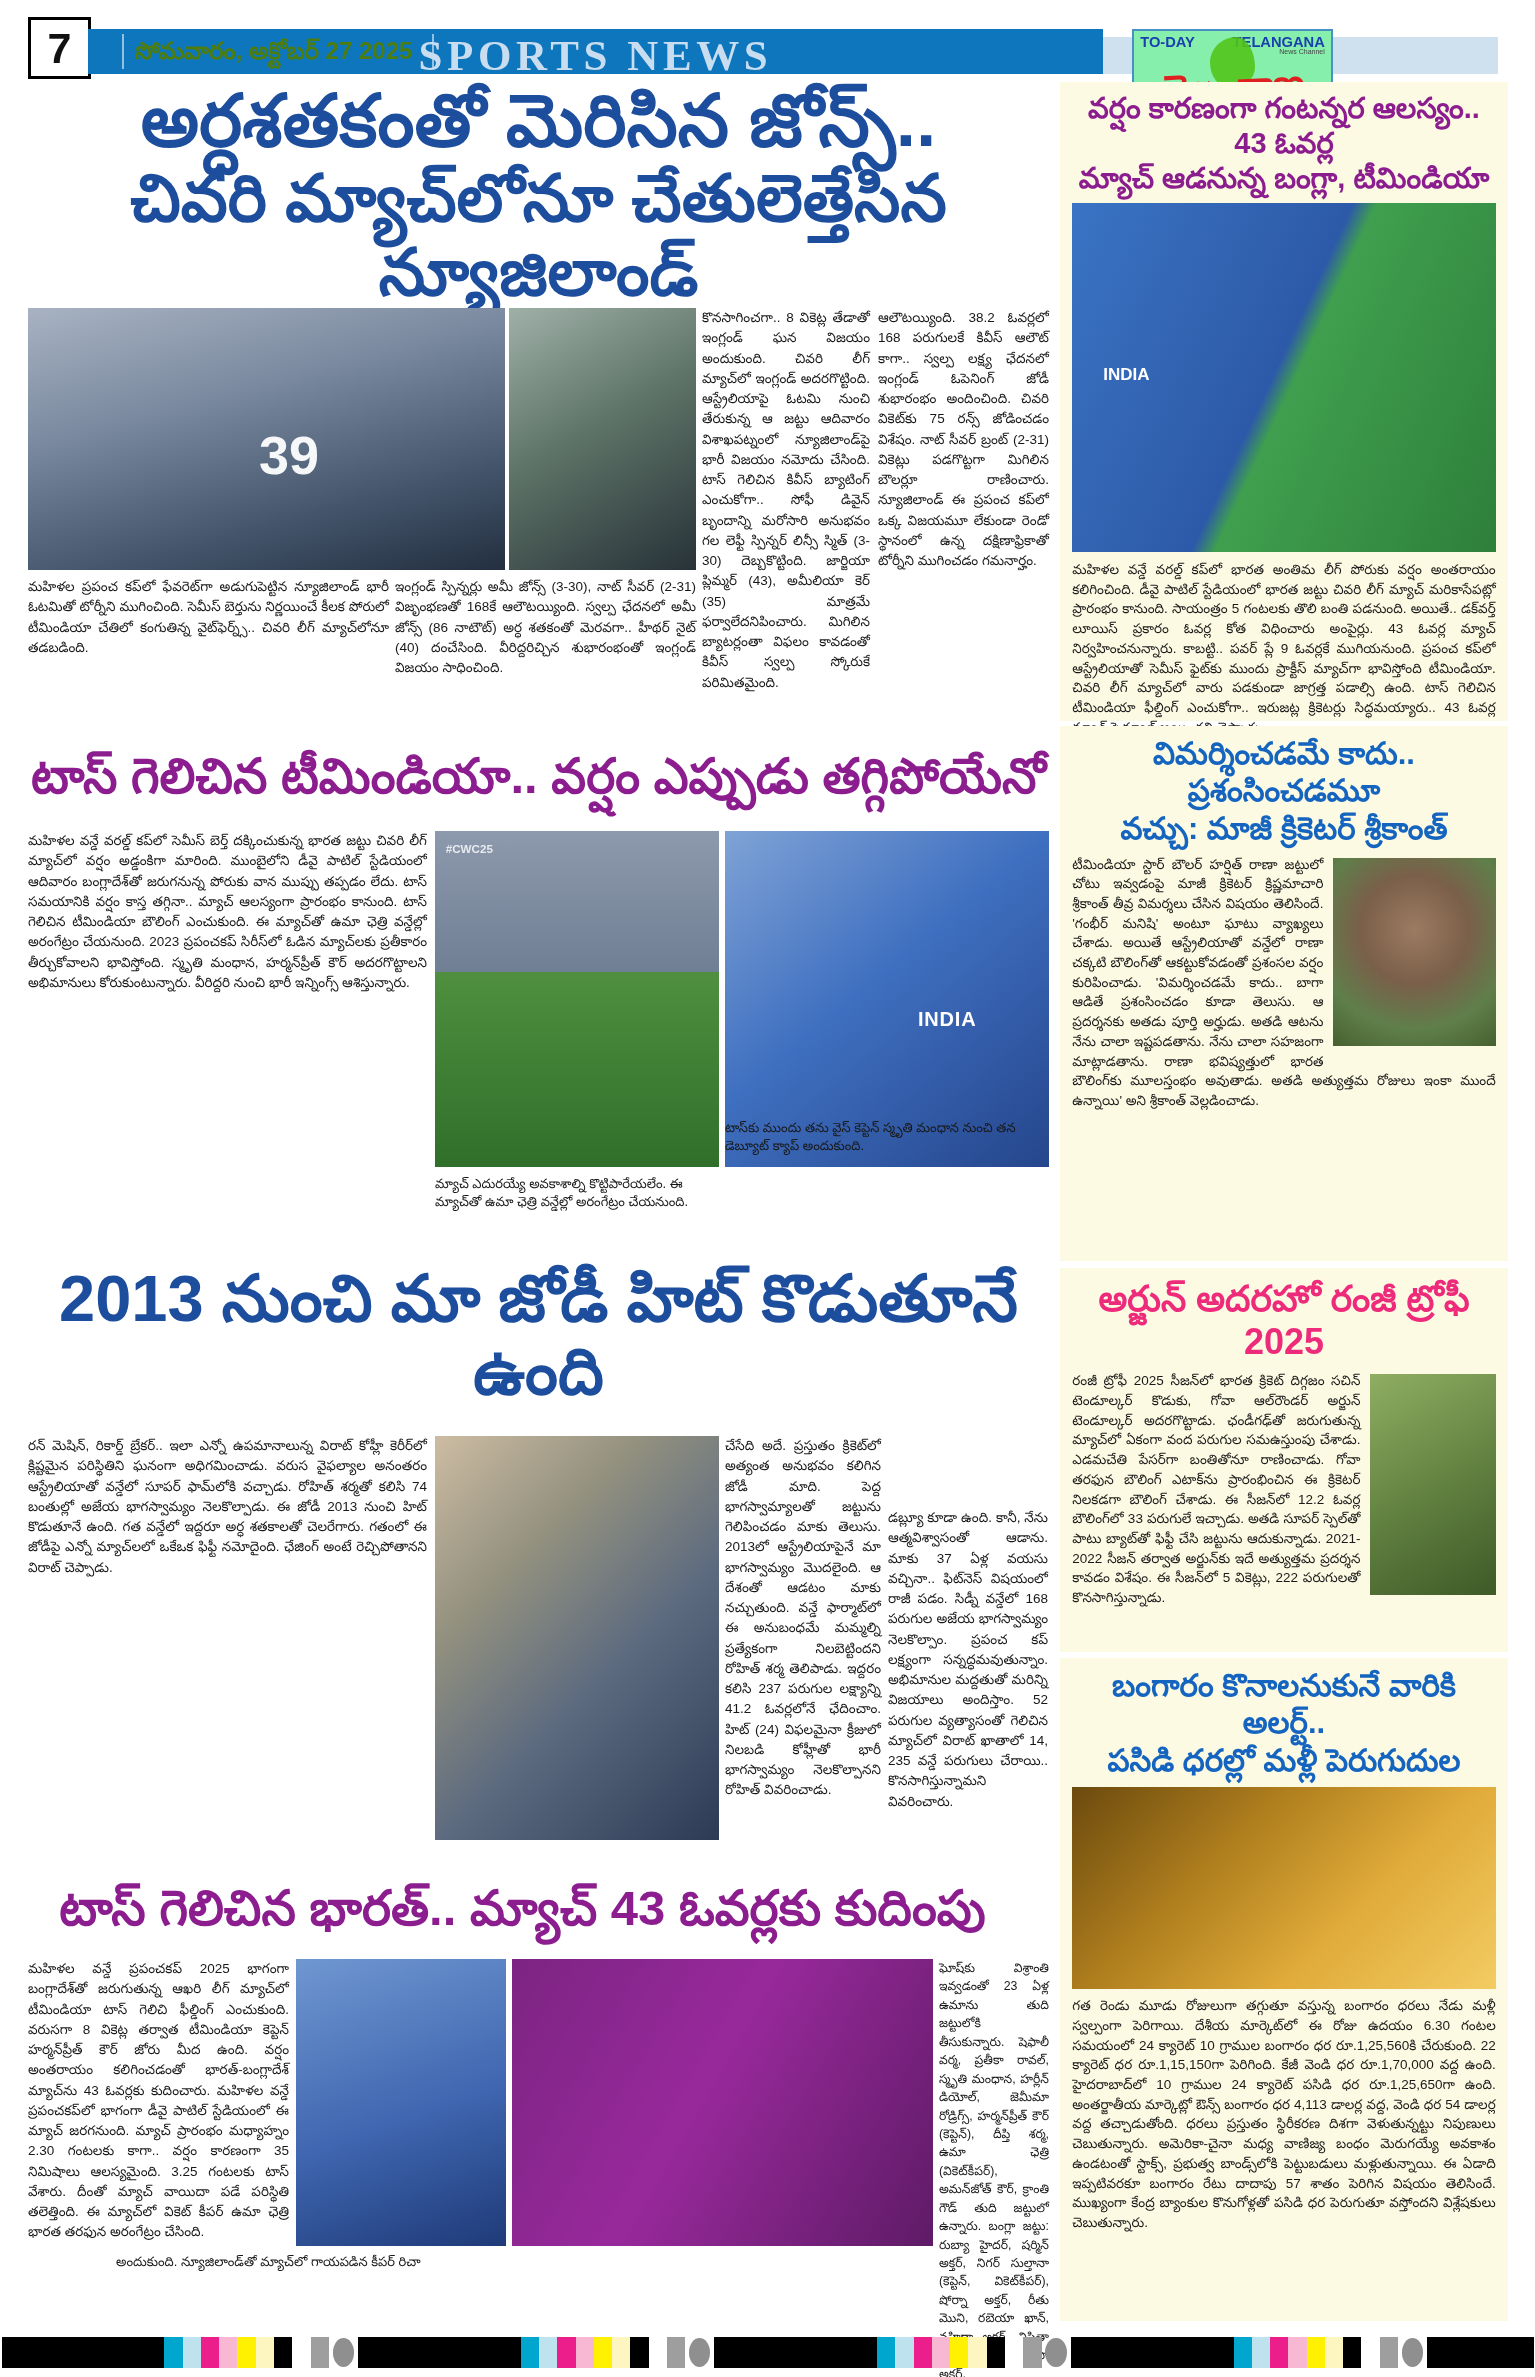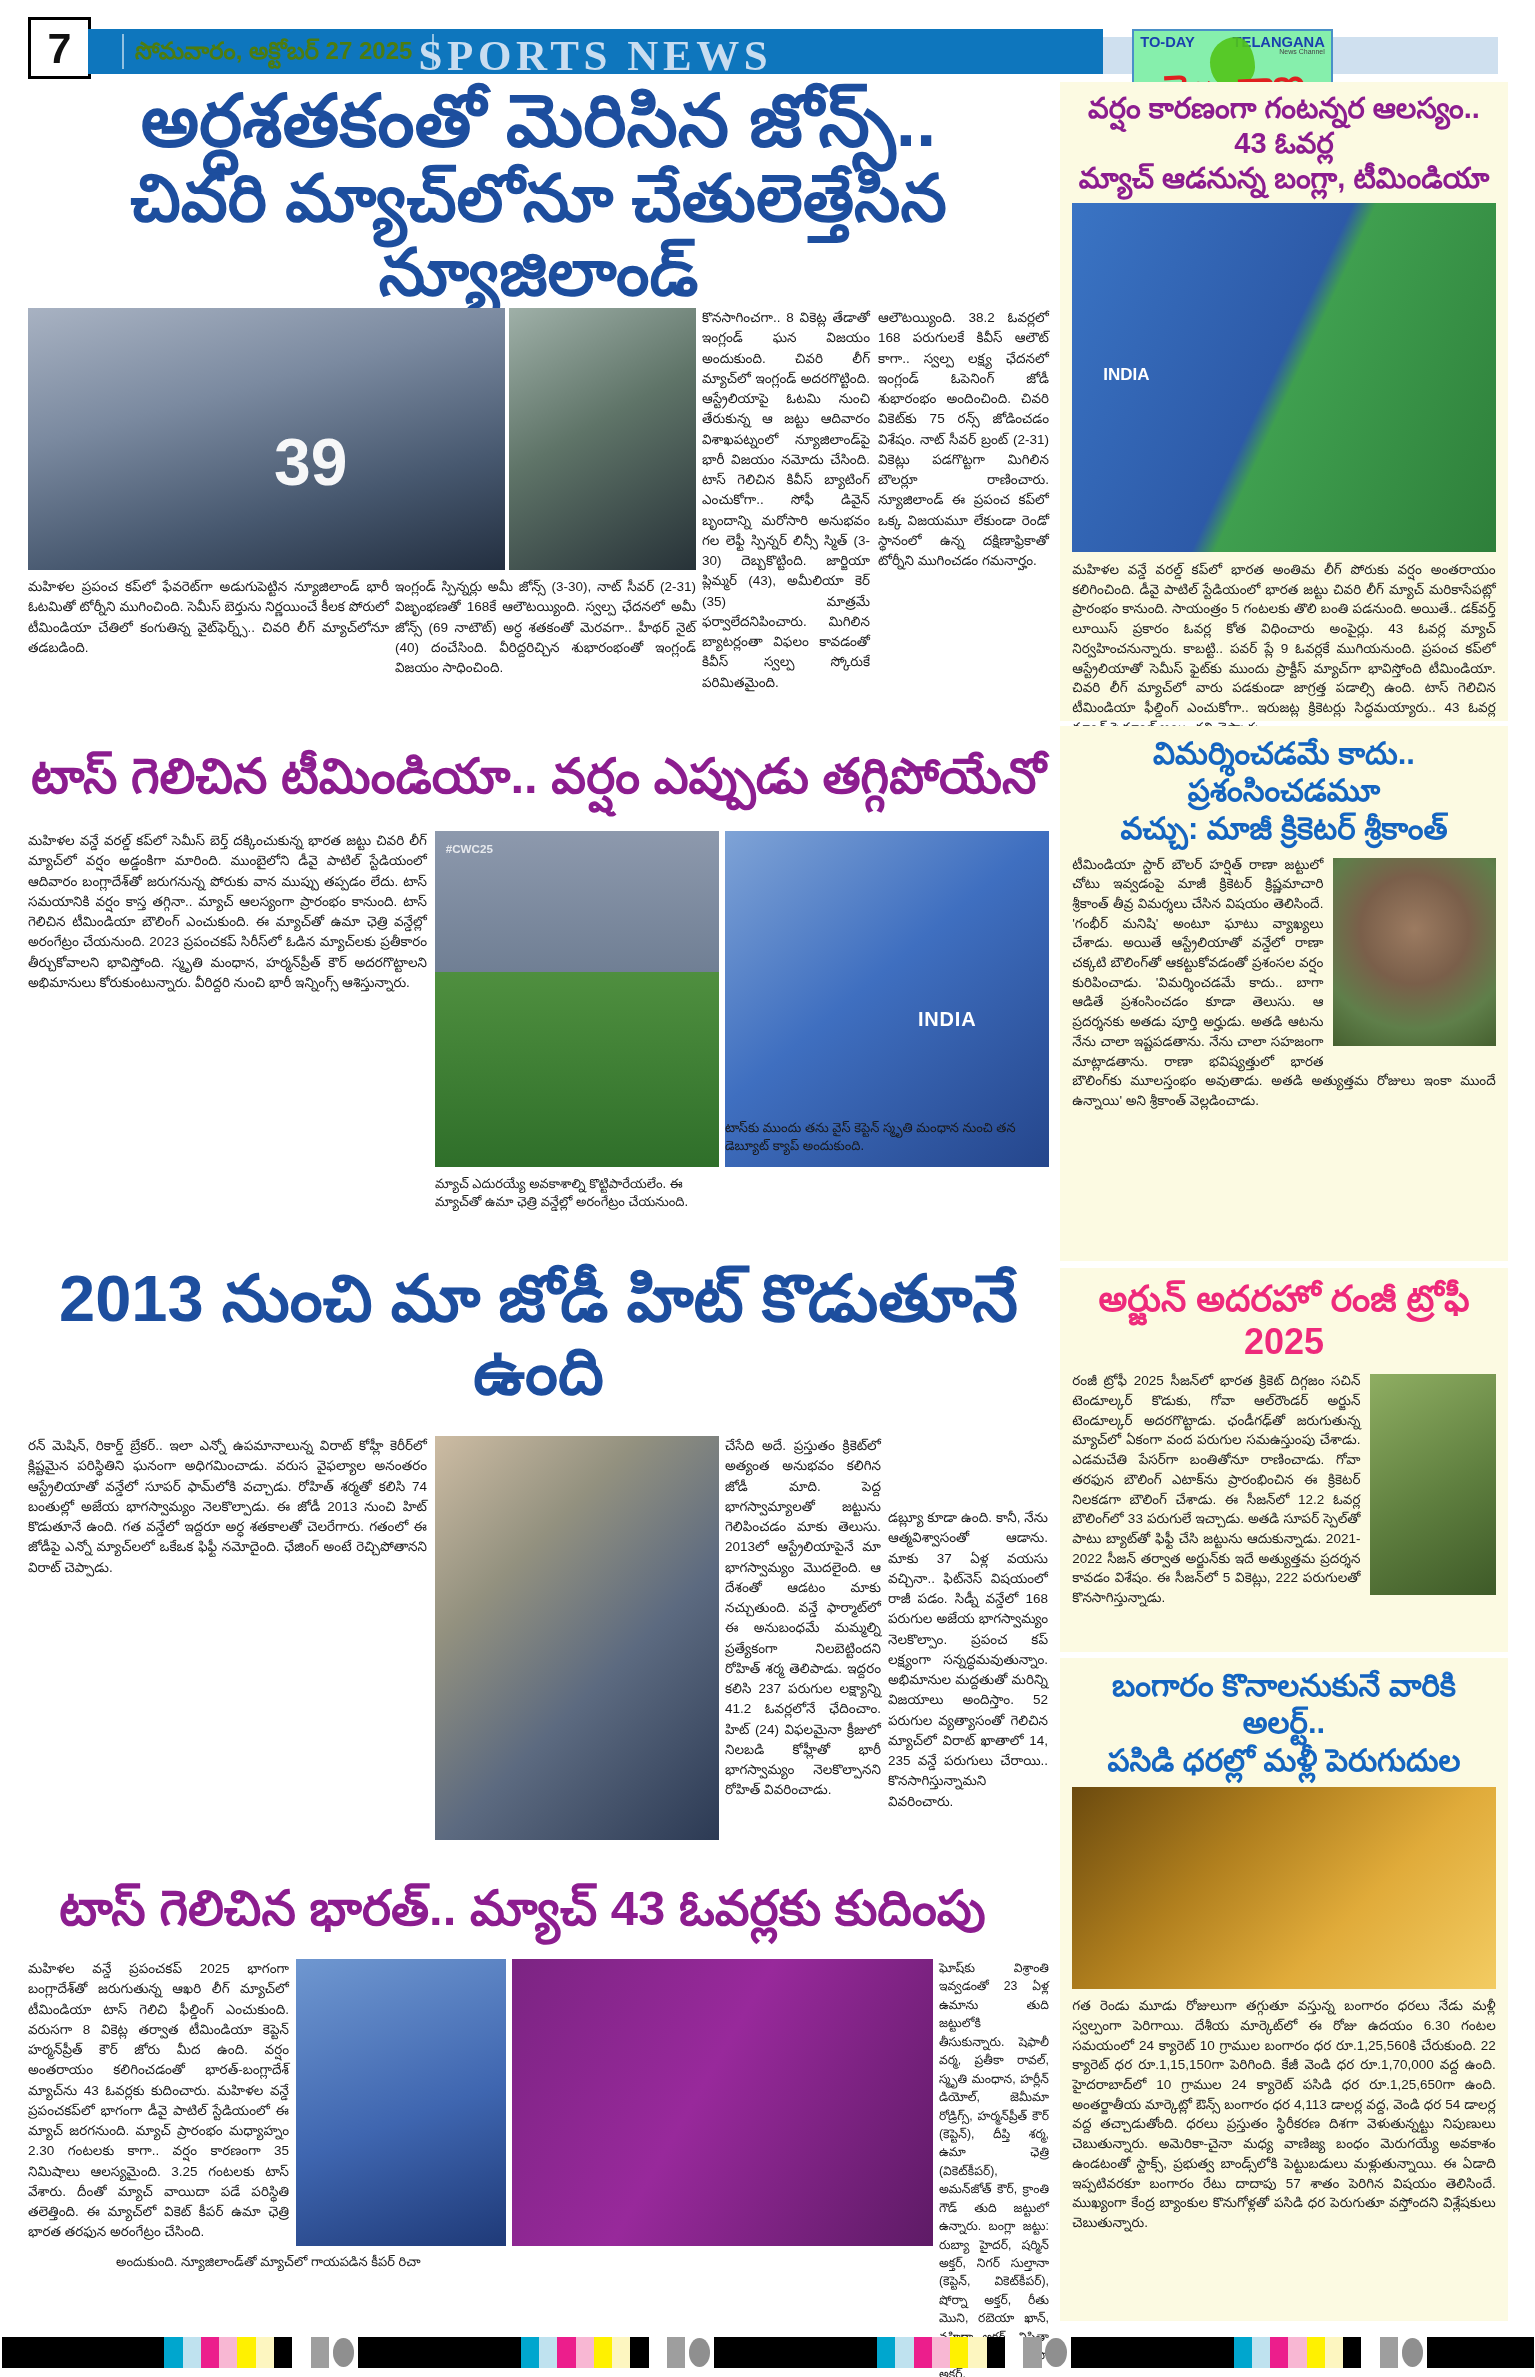--- a/index.html
+++ b/index.html
@@ -43,21 +43,21 @@
   
   .body-txt{font-size:13.5px;line-height:1.5;text-align:justify;color:#181818;}
   .cap{font-size:13px;line-height:1.4;color:#181818;}
 
   
   .photo{position:absolute;overflow:hidden;}
   .jersey{position:absolute;color:#fff;font-weight:bold;}
 
   .a1p1{left:28px;top:308px;width:477px;height:262px;
         background:linear-gradient(165deg,#a8b2c2 0%,#7b8aa0 35%,#47586f 70%,#232f40 100%);}
-  .a1p1 .jersey{left:246px;top:116px;font-size:66px;opacity:.95;}
+  .a1p1 .jersey{left:231px;top:116px;font-size:54px;opacity:.95;}
   .a1p2{left:509px;top:308px;width:187px;height:262px;
         background:linear-gradient(150deg,#9fb0a8 0%,#5f7468 45%,#273238 100%);}
 
   .a2p1{left:435px;top:831px;width:284px;height:336px;
         background:linear-gradient(#8d99ad 0%,#707f94 42%,#4f8f3f 42%,#2f6f2a 100%);}
   .a2p2{left:725px;top:831px;width:324px;height:336px;
         background:linear-gradient(140deg,#7fa3d6 0%,#3f6fc0 45%,#25468c 100%);}
   .a2p2 .jersey{left:193px;top:177px;font-size:20px;letter-spacing:0.8px;}
   .watermark{position:absolute;left:10.8px;top:10.8px;color:rgba(255,255,255,.8);font-size:11.6px;font-weight:bold;}
 
@@ -142,21 +142,21 @@
 
   <div class="h-nz">
     <div class="hl-blue l1">అర్ధశతకంతో మెరిసిన జోన్స్..</div>
     <div class="hl-blue l2">చివరి మ్యాచ్‌లోనూ చేతులెత్తేసిన న్యూజిలాండ్</div>
   </div>
   <div class="photo a1p1">
     <span class="jersey">39</span>
   </div>
   <div class="photo a1p2"></div>
   <div class="a1colA body-txt">మహిళల ప్రపంచ కప్‌లో ఫేవరెట్‌గా అడుగుపెట్టిన న్యూజిలాండ్ భారీ ఓటమితో టోర్నీని ముగించింది. సెమీస్ బెర్తును నిర్ణయించే కీలక పోరులో టీమిండియా చేతిలో కంగుతిన్న వైట్‌ఫెర్న్స్.. చివరి లీగ్ మ్యాచ్‌లోనూ తడబడింది.</div>
-  <div class="a1colB body-txt">ఇంగ్లండ్ స్పిన్నర్లు అమీ జోన్స్ (3-30), నాట్ సీవర్ (2-31) విజృంభణతో 168కే ఆలౌటయ్యింది. స్వల్ప ఛేదనలో అమీ జోన్స్ (69 నాటౌట్) అర్ధ శతకంతో మెరవగా.. హీథర్ నైట్ (40) దంచేసింది. వీరిద్దరిచ్చిన శుభారంభంతో ఇంగ్లండ్ విజయం సాధించింది.</div>
+  <div class="a1colB body-txt">ఇంగ్లండ్ స్పిన్నర్లు అమీ జోన్స్ (3-30), నాట్ సీవర్ (2-31) విజృంభణతో 168కే ఆలౌటయ్యింది. స్వల్ప ఛేదనలో అమీ జోన్స్ (86 నాటౌట్) అర్ధ శతకంతో మెరవగా.. హీథర్ నైట్ (40) దంచేసింది. వీరిద్దరిచ్చిన శుభారంభంతో ఇంగ్లండ్ విజయం సాధించింది.</div>
   <div class="a1colC body-txt">కొనసాగించగా.. 8 వికెట్ల తేడాతో ఇంగ్లండ్ ఘన విజయం అందుకుంది. చివరి లీగ్ మ్యాచ్‌లో ఇంగ్లండ్ అదరగొట్టింది. ఆస్ట్రేలియాపై ఓటమి నుంచి తేరుకున్న ఆ జట్టు ఆదివారం విశాఖపట్నంలో న్యూజిలాండ్‌పై భారీ విజయం నమోదు చేసింది. టాస్ గెలిచిన కివీస్ బ్యాటింగ్ ఎంచుకోగా.. సోఫీ డివైన్ బృందాన్ని మరోసారి అనుభవం గల లెఫ్టీ స్పిన్నర్ లిన్సీ స్మిత్ (3-30) దెబ్బకొట్టింది. జార్జియా ప్లిమ్మర్ (43), అమీలియా కెర్ (35) మాత్రమే ఫర్వాలేదనిపించారు. మిగిలిన బ్యాటర్లంతా విఫలం కావడంతో కివీస్ స్వల్ప స్కోరుకే పరిమితమైంది.</div>
   <div class="a1colD body-txt">ఆలౌటయ్యింది. 38.2 ఓవర్లలో 168 పరుగులకే కివీస్ ఆలౌట్ కాగా.. స్వల్ప లక్ష్య ఛేదనలో ఇంగ్లండ్ ఓపెనింగ్ జోడీ శుభారంభం అందించింది. చివరి వికెట్‌కు 75 రన్స్ జోడించడం విశేషం. నాట్ సీవర్ బ్రంట్ (2-31) వికెట్లు పడగొట్టగా మిగిలిన బౌలర్లూ రాణించారు. న్యూజిలాండ్ ఈ ప్రపంచ కప్‌లో ఒక్క విజయమూ లేకుండా రెండో స్థానంలో ఉన్న దక్షిణాఫ్రికాతో టోర్నీని ముగించడం గమనార్హం.</div>
 
   <div class="h-toss hl-purple">టాస్ గెలిచిన టీమిండియా.. వర్షం ఎప్పుడు తగ్గిపోయేనో</div>
   <div class="a2body body-txt">మహిళల వన్డే వరల్డ్ కప్‌లో సెమీస్ బెర్త్ దక్కించుకున్న భారత జట్టు చివరి లీగ్ మ్యాచ్‌లో వర్షం అడ్డంకిగా మారింది. ముంబైలోని డీవై పాటిల్ స్టేడియంలో ఆదివారం బంగ్లాదేశ్‌తో జరుగనున్న పోరుకు వాన ముప్పు తప్పడం లేదు. టాస్ సమయానికి వర్షం కాస్త తగ్గినా.. మ్యాచ్ ఆలస్యంగా ప్రారంభం కానుంది. టాస్ గెలిచిన టీమిండియా బౌలింగ్ ఎంచుకుంది. ఈ మ్యాచ్‌తో ఉమా ఛెత్రి వన్డేల్లో అరంగేట్రం చేయనుంది. 2023 ప్రపంచకప్ సిరీస్‌లో ఓడిన మ్యాచ్‌లకు ప్రతీకారం తీర్చుకోవాలని భావిస్తోంది. స్మృతి మంధాన, హర్మన్‌ప్రీత్ కౌర్ అదరగొట్టాలని అభిమానులు కోరుకుంటున్నారు. వీరిద్దరి నుంచి భారీ ఇన్నింగ్స్ ఆశిస్తున్నారు.</div>
   <div class="photo a2p1">
     <span class="watermark">#CWC25</span>
   </div>
   <div class="photo a2p2">
     <span class="jersey">INDIA</span>

